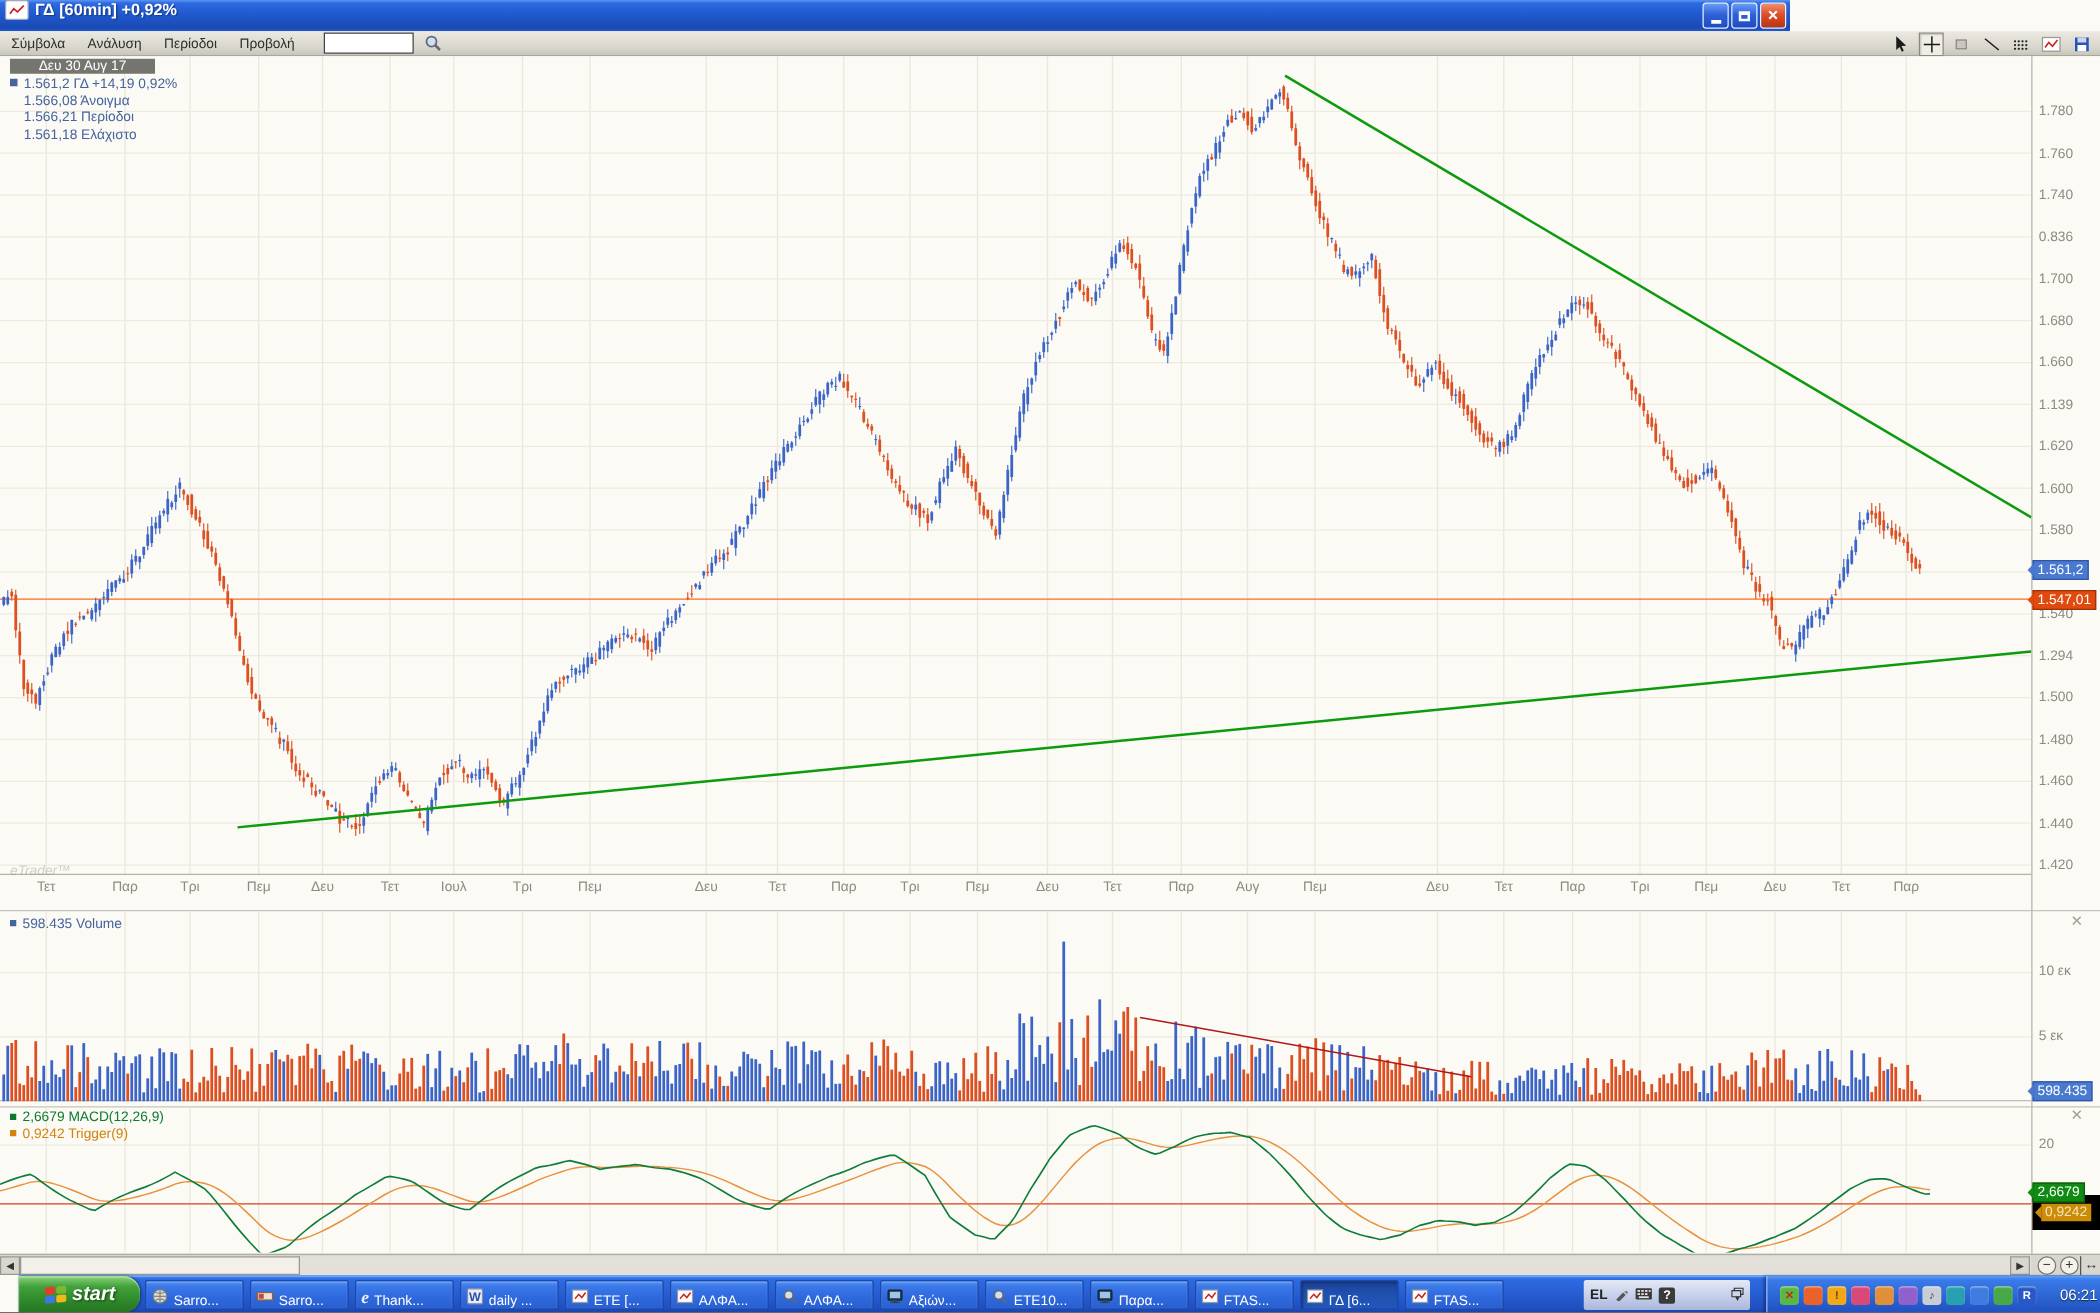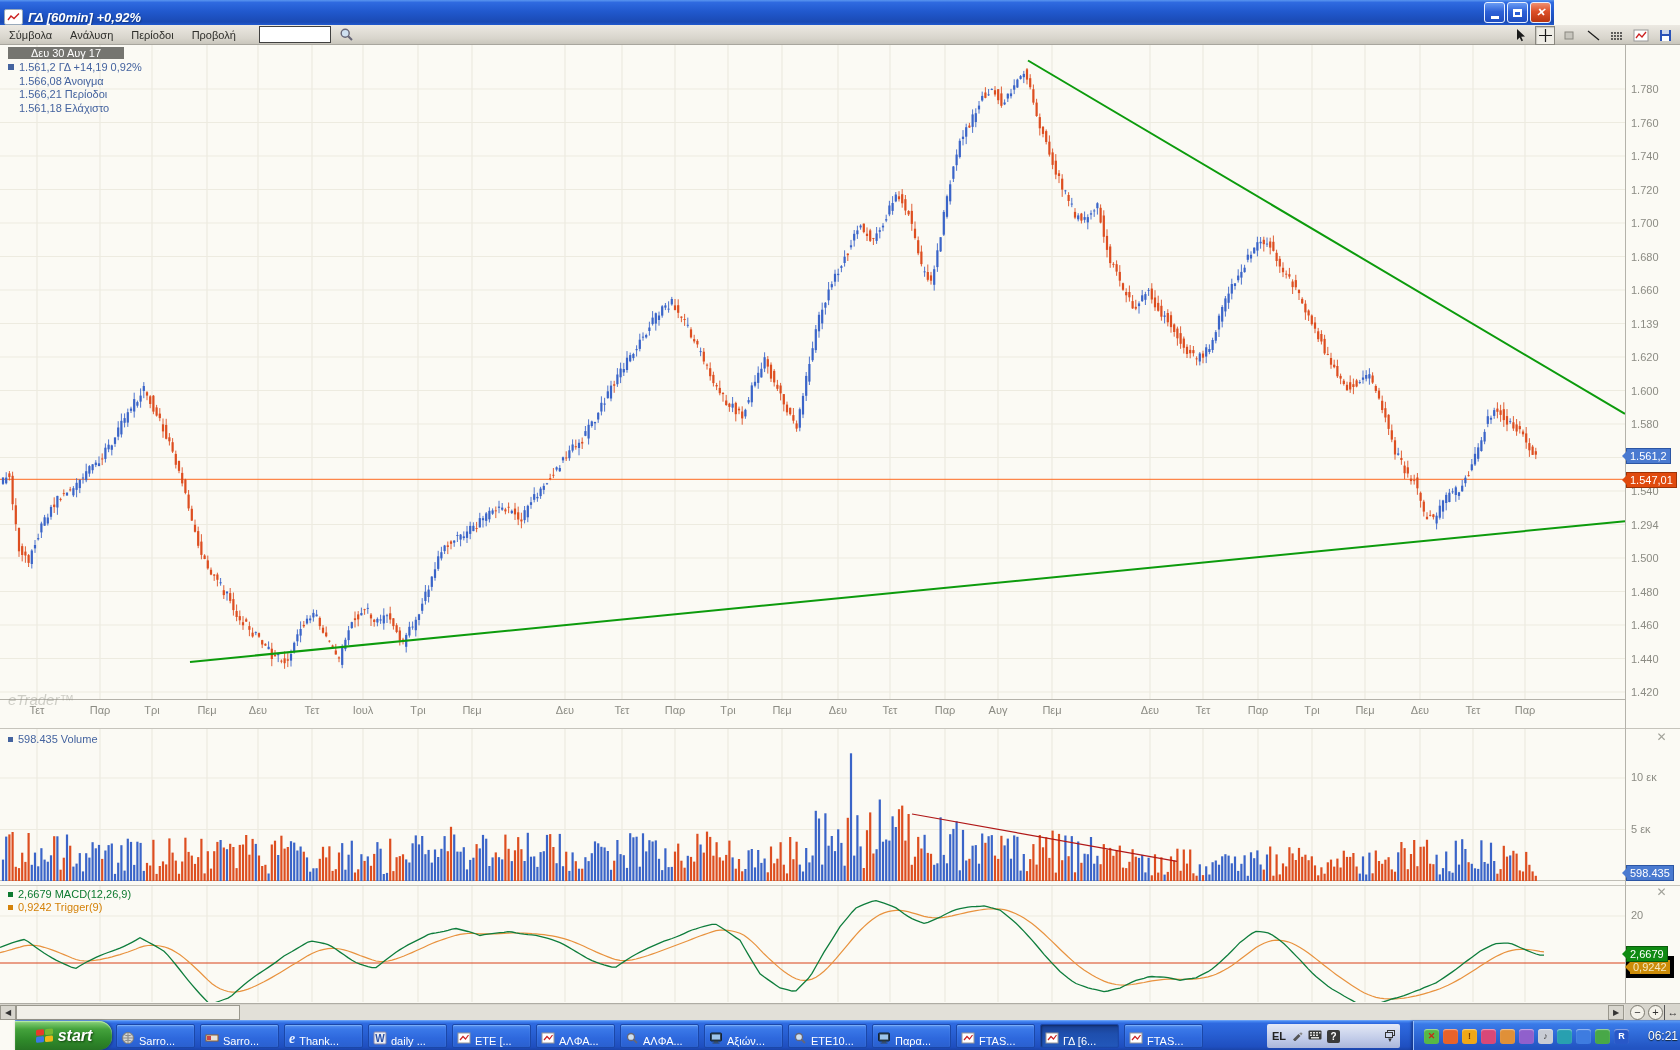--- a/index.html
+++ b/index.html
@@ -1,21 +1,21 @@
 <!DOCTYPE html>
 <html><head>
 <meta charset="utf-8">
 <style>
   html,body{margin:0;padding:0;background:#000;}
   .screen{position:relative;width:1680px;height:1050px;overflow:hidden;
     font-family:"Liberation Sans",sans-serif;font-size:11px;background:#fbfaf4;}
   
-  .titlebar{position:absolute;left:0;top:0;width:1554px;height:25px;
+  .titlebar{position:absolute;left:0;top:0;width:1432px;height:25px;
     background:linear-gradient(180deg,#5a96f0 0%,#2f6ae0 10%,#2159ce 45%,#1a4ab4 88%,#2159ce 100%);
-    display:flex;align-items:flex-end;padding-left:4px;box-sizing:border-box;color:#fff;font-style:italic;}
+    display:flex;align-items:flex-start;padding-left:4px;box-sizing:border-box;color:#fff;}
   .title-icon{width:17px;height:14px;background:#fff;border:1px solid #9ab;border-radius:2px;
     display:inline-flex;align-items:center;justify-content:center;margin-right:5px;}
   .title-text{font-size:13px;font-weight:bold;text-shadow:1px 1px 1px #123a8a;}
   .winbtns{position:absolute;right:3px;top:2px;display:flex;gap:2px;}
   .winbtn{width:21px;height:21px;border-radius:3px;border:1px solid #e8f0ff;box-sizing:border-box;
     display:flex;align-items:center;justify-content:center;color:#fff;font-size:11px;font-weight:bold;
     background:linear-gradient(180deg,#6a9cf4,#2e62d8 45%,#1e4cc0);cursor:pointer;}
   .winbtn.close{background:linear-gradient(180deg,#f09070,#dd4f28 45%,#b83410);}
   .winbtn.min span{display:block;width:8px;height:3px;background:#fff;margin-top:9px;}
   .winbtn.max span{display:block;width:9px;height:8px;border:2px solid #fff;border-top-width:3px;box-sizing:border-box;}
@@ -41,24 +41,24 @@
   .xlabel{position:absolute;top:659px;color:#8b8b83;font-size:11px;transform:translateX(-50%);}
   .legend{position:absolute;left:8px;top:2px;color:#44639f;line-height:13.5px;}
   .legend-date{width:116px;background:#757570;color:#fff;text-align:center;height:12px;line-height:12px;margin-bottom:2px;}
   .bullet{display:inline-block;width:6px;height:6px;margin-right:5px;vertical-align:1px;}
   .badge{position:absolute;left:1626px;height:14px;line-height:14px;padding:0 3px;color:#fff;font-size:11px;white-space:nowrap;}
   .badge:before{content:"";position:absolute;left:-5px;top:2px;border-top:5px solid transparent;
     border-bottom:5px solid transparent;border-right:5px solid #000;}
   .badge.blue{background:#4a7ad0;border:1px solid #2c56a4;}   .badge.blue:before{border-right-color:#4a7ad0;}
   .badge.orange{background:#e04a0e;border:1px solid #9c3206;} .badge.orange:before{border-right-color:#e04a0e;}
   .badge.green{background:#0f8a12;border:1px solid #0a5c0c;z-index:3;} .badge.green:before{border-right-color:#0f8a12;}
-  .badge.gold{background:#cc8c08;border:4px solid #000000;z-index:2;color:#f4e8c0;} .badge.gold:before{border-right-color:#cc8c08;}
+  .badge.gold{background:#cc8c08;border:7px solid #000000;z-index:2;color:#f4e8c0;} .badge.gold:before{border-right-color:#cc8c08;}
   .panelclose{position:absolute;left:1655px;width:13px;height:13px;color:#a0a098;font-size:12px;
     line-height:13px;text-align:center;cursor:pointer;}
-  .watermark{position:absolute;left:8px;top:646px;color:rgba(140,140,130,.4);font-style:italic;font-size:15px;text-align:center;}
+  .watermark{position:absolute;left:8px;top:646px;color:rgba(140,140,130,.4);font-style:italic;font-size:11px;text-align:center;}
   .mlabel1{position:absolute;left:8px;top:843px;color:#0d7a30;}
   .mlabel2{position:absolute;left:8px;top:856px;color:#d4820a;}
   .vlabel{position:absolute;left:8px;top:688px;color:#44639f;}
   
   .scrollrow{position:absolute;left:0;top:958px;width:1680px;height:17px;background:#d8d6ce;border-top:1px solid #aeaca4;box-sizing:border-box;}
   .sb-track{position:absolute;left:0;top:1px;width:1625px;height:15px;background:#e2e0d8;}
   .sb-btn{position:absolute;top:1px;width:16px;height:15px;background:#d8d6ce;border:1px solid #9a988e;
     box-sizing:border-box;text-align:center;line-height:13px;font-size:8px;color:#333;cursor:pointer;}
   .sb-thumb{position:absolute;left:16px;top:1px;width:224px;height:15px;background:#f2f0e9;
     border:1px solid #9a988e;box-sizing:border-box;cursor:grab;}
@@ -1740,21 +1740,21 @@
         <line x1="0" y1="77" x2="1625" y2="77" stroke="#d84018" stroke-width="1"></line>
         <polyline points="0,66.7 4,65.7 8,64.5 12,63.4 16,62.2 20,61.1 24,59.9 28,59.3 32,59.2 36,59.5 40,60.2 44,61.3 48,62.5 52,63.9 56,65.4 60,67.0 64,68.6 68,70.3 72,72.0 76,73.5 80,74.5 84,74.9 88,75.0 92,74.7 96,74.2 100,73.6 104,72.7 108,71.8 112,70.8 116,69.7 120,68.6 124,67.3 128,66.0 132,64.5 136,63.0 140,61.3 144,60.2 148,59.5 152,59.3 156,59.5 160,60.0 164,60.8 168,62.1 172,63.9 176,66.2 180,68.8 184,71.9 188,75.2 192,78.8 196,82.5 200,86.3 204,90.2 208,94.1 212,97.7 216,100.5 220,102.7 224,104.3 228,105.5 232,106.1 236,106.0 240,105.4 244,104.4 248,103.1 252,101.5 256,99.7 260,97.8 264,95.8 268,93.6 272,91.4 276,89.1 280,86.7 284,84.2 288,81.7 292,79.3 296,76.9 300,74.5 304,72.0 308,69.6 312,67.5 316,65.7 320,64.3 324,63.3 328,62.6 332,62.3 336,62.5 340,63.0 344,63.9 348,65.0 352,66.4 356,67.9 360,69.5 364,70.9 368,72.4 372,73.8 376,75.0 380,75.5 384,75.4 388,75.0 392,74.1 396,72.9 400,71.5 404,70.0 408,68.3 412,66.6 416,64.8 420,63.0 424,61.2 428,59.3 432,57.5 436,55.9 440,54.5 444,53.1 448,51.8 452,50.5 456,49.3 460,48.4 464,47.8 468,47.5 472,47.4 476,47.5 480,47.8 484,47.9 488,47.9 492,47.9 496,47.8 500,47.6 504,47.4 508,47.2 512,47.0 516,47.0 520,47.1 524,47.2 528,47.4 532,47.7 536,47.9 540,48.3 544,48.7 548,49.3 552,49.9 556,50.7 560,51.6 564,52.7 568,53.9 572,55.3 576,56.9 580,58.5 584,60.3 588,62.2 592,64.0 596,65.9 600,67.6 604,69.3 608,70.9 612,72.4 616,73.7 620,74.4 624,74.6 628,74.4 632,73.8 636,73.0 640,71.9 644,70.7 648,69.5 652,68.1 656,66.7 660,65.2 664,63.7 668,62.2 672,60.8 676,59.3 680,57.8 684,56.3 688,54.7 692,53.1 696,51.5 700,50.0 704,48.6 708,47.2 712,45.9 716,44.7 720,44.1 724,44.0 728,44.3 732,45.0 736,46.0 740,47.2 744,49.3 748,52.2 752,55.6 756,59.4 760,63.7 764,67.8 768,71.6 772,75.3 776,78.9 780,82.4 784,85.4 788,88.2 792,90.7 796,92.8 800,94.0 804,94.4 808,94.2 812,93.1 816,91.2 820,88.5 824,85.2 828,81.4 832,77.2 836,72.7 840,67.9 844,63.1 848,58.3 852,53.5 856,48.8 860,44.5 864,40.6 868,37.0 872,33.7 876,30.9 880,28.6 884,26.9 888,25.7 892,24.8 896,24.4 900,24.4 904,24.9 908,25.7 912,26.8 916,27.9 920,29.1 924,30.3 928,31.2 932,31.7 936,31.9 940,31.8 944,31.4 948,30.7 952,29.9 956,28.9 960,28.0 964,27.1 968,26.2 972,25.3 976,24.6 980,24.0 984,23.4 988,23.0 992,22.8 996,22.9 1000,23.0 1004,23.7 1008,24.7 1012,26.1 1016,27.7 1020,29.8 1024,32.1 1028,34.7 1032,37.6 1036,40.8 1040,44.2 1044,47.8 1048,51.6 1052,55.4 1056,59.3 1060,63.2 1064,67.0 1068,70.8 1072,74.4 1076,77.9 1080,81.1 1084,84.0 1088,86.6 1092,89.1 1096,91.3 1100,93.2 1104,95.1 1108,96.6 1112,97.7 1116,98.5 1120,99.0 1124,99.2 1128,99.0 1132,98.5 1136,97.9 1140,97.2 1144,96.5 1148,95.7 1152,94.9 1156,94.3 1160,93.8 1164,93.4 1168,93.1 1172,93.0 1176,93.1 1180,93.3 1184,93.3 1188,93.3 1192,93.1 1196,92.9 1200,92.4 1204,91.7 1208,90.8 1212,89.7 1216,88.2 1220,86.4 1224,84.3 1228,82.0 1232,79.4 1236,76.6 1240,73.5 1244,70.5 1248,67.5 1252,64.5 1256,61.6 1260,59.2 1264,57.2 1268,55.7 1272,54.7 1276,54.2 1280,54.3 1284,54.8 1288,55.8 1292,57.3 1296,59.2 1300,61.4 1304,63.9 1308,66.7 1312,69.7 1316,72.9 1320,76.0 1324,79.2 1328,82.3 1332,85.4 1336,88.4 1340,91.3 1344,94.1 1348,96.8 1352,99.4 1356,102.0 1360,104.6 1364,106.7 1368,108.5 1372,110.0 1376,111.3 1380,112.1 1384,112.7 1388,112.9 1392,112.9 1396,112.8 1400,112.5 1404,112.1 1408,111.5 1412,110.7 1416,109.9 1420,108.9 1424,107.8 1428,106.7 1432,105.4 1436,104.1 1440,102.7 1444,101.0 1448,99.2 1452,97.2 1456,95.1 1460,92.9 1464,90.5 1468,88.0 1472,85.5 1476,82.9 1480,80.3 1484,77.7 1488,75.2 1492,72.8 1496,70.5 1500,68.6 1504,66.8 1508,65.4 1512,64.3 1516,63.6 1520,63.3 1524,63.3 1528,63.5 1532,64.0 1536,64.6 1540,65.3 1544,65.8 " fill="none" stroke="#e8923e" stroke-width="1.2"></polyline>
         <polyline points="0,61.5 4,59.8 8,58.3 12,56.9 16,55.6 20,54.5 24,53.5 28,55.5 32,58.6 36,61.5 40,64.3 44,67.0 48,69.5 52,71.9 56,74.1 60,76.0 64,77.9 68,79.7 72,81.5 76,82.3 80,79.8 84,77.5 88,75.3 92,73.3 96,71.4 100,69.7 104,68.0 108,66.5 112,65.1 116,63.7 120,62.1 124,60.3 128,58.4 132,56.3 136,54.1 140,51.7 144,53.9 148,56.0 152,58.1 156,60.4 160,62.8 164,65.3 168,69.4 172,74.2 176,79.0 180,84.0 184,89.1 188,94.1 192,98.9 196,103.5 200,108.0 204,112.2 208,116.4 212,117.8 216,116.4 220,115.0 224,113.5 228,112.1 232,109.5 236,105.8 240,102.2 244,98.8 248,95.5 252,92.4 256,89.5 260,86.9 264,84.3 268,81.6 272,78.9 276,76.1 280,73.1 284,70.0 288,67.7 292,65.5 296,63.1 300,60.8 304,58.4 308,56.0 312,55.1 316,55.8 320,56.6 324,57.5 328,58.7 332,60.6 336,63.3 340,66.1 344,68.8 348,71.6 352,74.2 356,76.5 360,78.1 364,79.4 368,80.6 372,81.6 376,81.6 380,78.4 384,75.3 388,72.2 392,69.2 396,66.3 400,63.6 404,61.2 408,58.9 412,56.8 416,54.8 420,52.8 424,50.8 428,48.7 432,47.5 436,46.9 440,46.2 444,45.3 448,44.3 452,43.2 456,42.5 460,43.5 464,44.5 468,45.5 472,46.7 476,48.0 480,49.5 484,48.7 488,48.1 492,47.6 496,47.1 500,46.7 504,46.3 508,45.7 512,46.0 516,46.9 520,47.6 524,48.2 528,48.6 532,48.9 536,49.3 540,50.3 544,51.3 548,52.4 552,53.7 556,55.1 560,56.6 564,58.7 568,60.9 572,63.3 576,65.6 580,68.0 584,70.4 588,72.7 592,74.6 596,76.2 600,77.6 604,78.9 608,80.0 612,81.1 616,81.1 620,78.3 624,75.6 628,73.0 632,70.5 636,68.2 640,66.1 644,64.1 648,62.2 652,60.4 656,58.7 660,56.9 664,55.1 668,53.8 672,52.5 676,51.0 680,49.4 684,47.6 688,45.7 692,44.0 696,42.8 700,41.5 704,40.3 708,39.3 712,38.3 716,38.3 720,40.8 724,43.3 728,46.0 732,48.8 736,51.6 740,54.3 744,61.3 748,68.2 752,74.9 756,81.4 760,87.8 764,90.8 768,93.6 772,96.4 776,99.2 780,102.0 784,102.8 788,103.8 792,105.0 796,104.9 800,100.7 804,96.7 808,92.8 812,87.3 816,80.3 820,73.3 824,66.1 828,59.8 832,53.6 836,47.2 840,40.7 844,35.9 848,31.1 852,26.2 856,22.0 860,20.1 864,18.4 868,16.8 872,15.3 876,14.6 880,15.8 884,17.2 888,18.6 892,20.1 896,21.9 900,24.8 904,27.7 908,30.4 912,32.6 916,34.3 920,35.9 924,37.3 928,36.4 932,34.6 936,32.8 940,31.2 944,29.0 948,27.0 952,25.1 956,23.6 960,22.6 964,21.8 968,21.1 972,20.6 976,20.5 980,20.3 984,19.9 988,20.8 992,22.0 996,23.1 1000,24.0 1004,27.3 1008,30.5 1012,33.8 1016,37.2 1020,41.2 1024,45.4 1028,49.7 1032,54.1 1036,58.7 1040,63.5 1044,68.4 1048,72.8 1052,77.1 1056,81.3 1060,85.4 1064,88.8 1068,92.0 1072,95.0 1076,97.5 1080,99.0 1084,100.4 1088,101.8 1092,102.8 1096,103.7 1100,104.6 1104,105.6 1108,105.0 1112,103.9 1116,102.9 1120,102.1 1124,100.0 1128,98.1 1132,96.1 1136,94.3 1140,93.3 1144,92.3 1148,91.0 1152,90.5 1156,90.8 1160,91.0 1164,91.2 1168,91.7 1172,92.5 1176,93.3 1180,94.3 1184,93.5 1188,92.9 1192,92.5 1196,91.8 1200,89.7 1204,87.7 1208,85.7 1212,83.1 1216,79.7 1220,76.2 1224,72.5 1228,68.7 1232,64.7 1236,60.6 1240,56.4 1244,53.4 1248,50.3 1252,47.4 1256,45.3 1260,45.7 1264,46.2 1268,46.9 1272,48.8 1276,51.6 1280,54.6 1284,57.7 1288,61.6 1292,65.8 1296,69.9 1300,73.9 1304,78.3 1308,82.6 1312,86.7 1316,90.5 1320,93.8 1324,97.0 1328,100.3 1332,103.0 1336,105.2 1340,107.5 1344,110.0 1348,112.2 1352,114.4 1356,116.7 1360,119.0 1364,118.9 1368,118.8 1372,118.6 1376,118.1 1380,117.0 1384,115.7 1388,114.3 1392,113.0 1396,112.0 1400,110.8 1404,109.7 1408,108.1 1412,106.5 1416,104.9 1420,103.6 1424,101.7 1428,100.1 1432,98.5 1436,96.8 1440,94.2 1444,91.6 1448,88.9 1452,86.1 1456,83.3 1460,80.2 1464,77.0 1468,74.1 1472,71.2 1476,68.2 1480,65.2 1484,63.1 1488,61.1 1492,59.2 1496,57.7 1500,57.3 1504,57.1 1508,57.1 1512,57.9 1516,59.7 1520,61.5 1524,63.2 1528,64.9 1532,66.5 1536,68.0 1540,69.2 1544,69.1 " fill="none" stroke="#0e7d3c" stroke-width="1.3"></polyline>
       </svg>
     <div class="vaxis"></div>
 
     <div id="price-ylabels">
         <div class="ylabel" style="top:44.0px">1.780</div>
         <div class="ylabel" style="top:77.5px">1.760</div>
         <div class="ylabel" style="top:111.0px">1.740</div>
-        <div class="ylabel" style="top:144.5px">1.720</div>
+        <div class="ylabel" style="top:144.5px">0.836</div>
         <div class="ylabel" style="top:178.0px">1.700</div>
         <div class="ylabel" style="top:211.5px">1.680</div>
         <div class="ylabel" style="top:245.0px">1.660</div>
         <div class="ylabel" style="top:278.5px">1.139</div>
         <div class="ylabel" style="top:312.0px">1.620</div>
         <div class="ylabel" style="top:345.5px">1.600</div>
         <div class="ylabel" style="top:379.0px">1.580</div>
         <div class="ylabel" style="top:446.0px">1.540</div>
         <div class="ylabel" style="top:479.5px">1.294</div>
         <div class="ylabel" style="top:513.0px">1.500</div>

